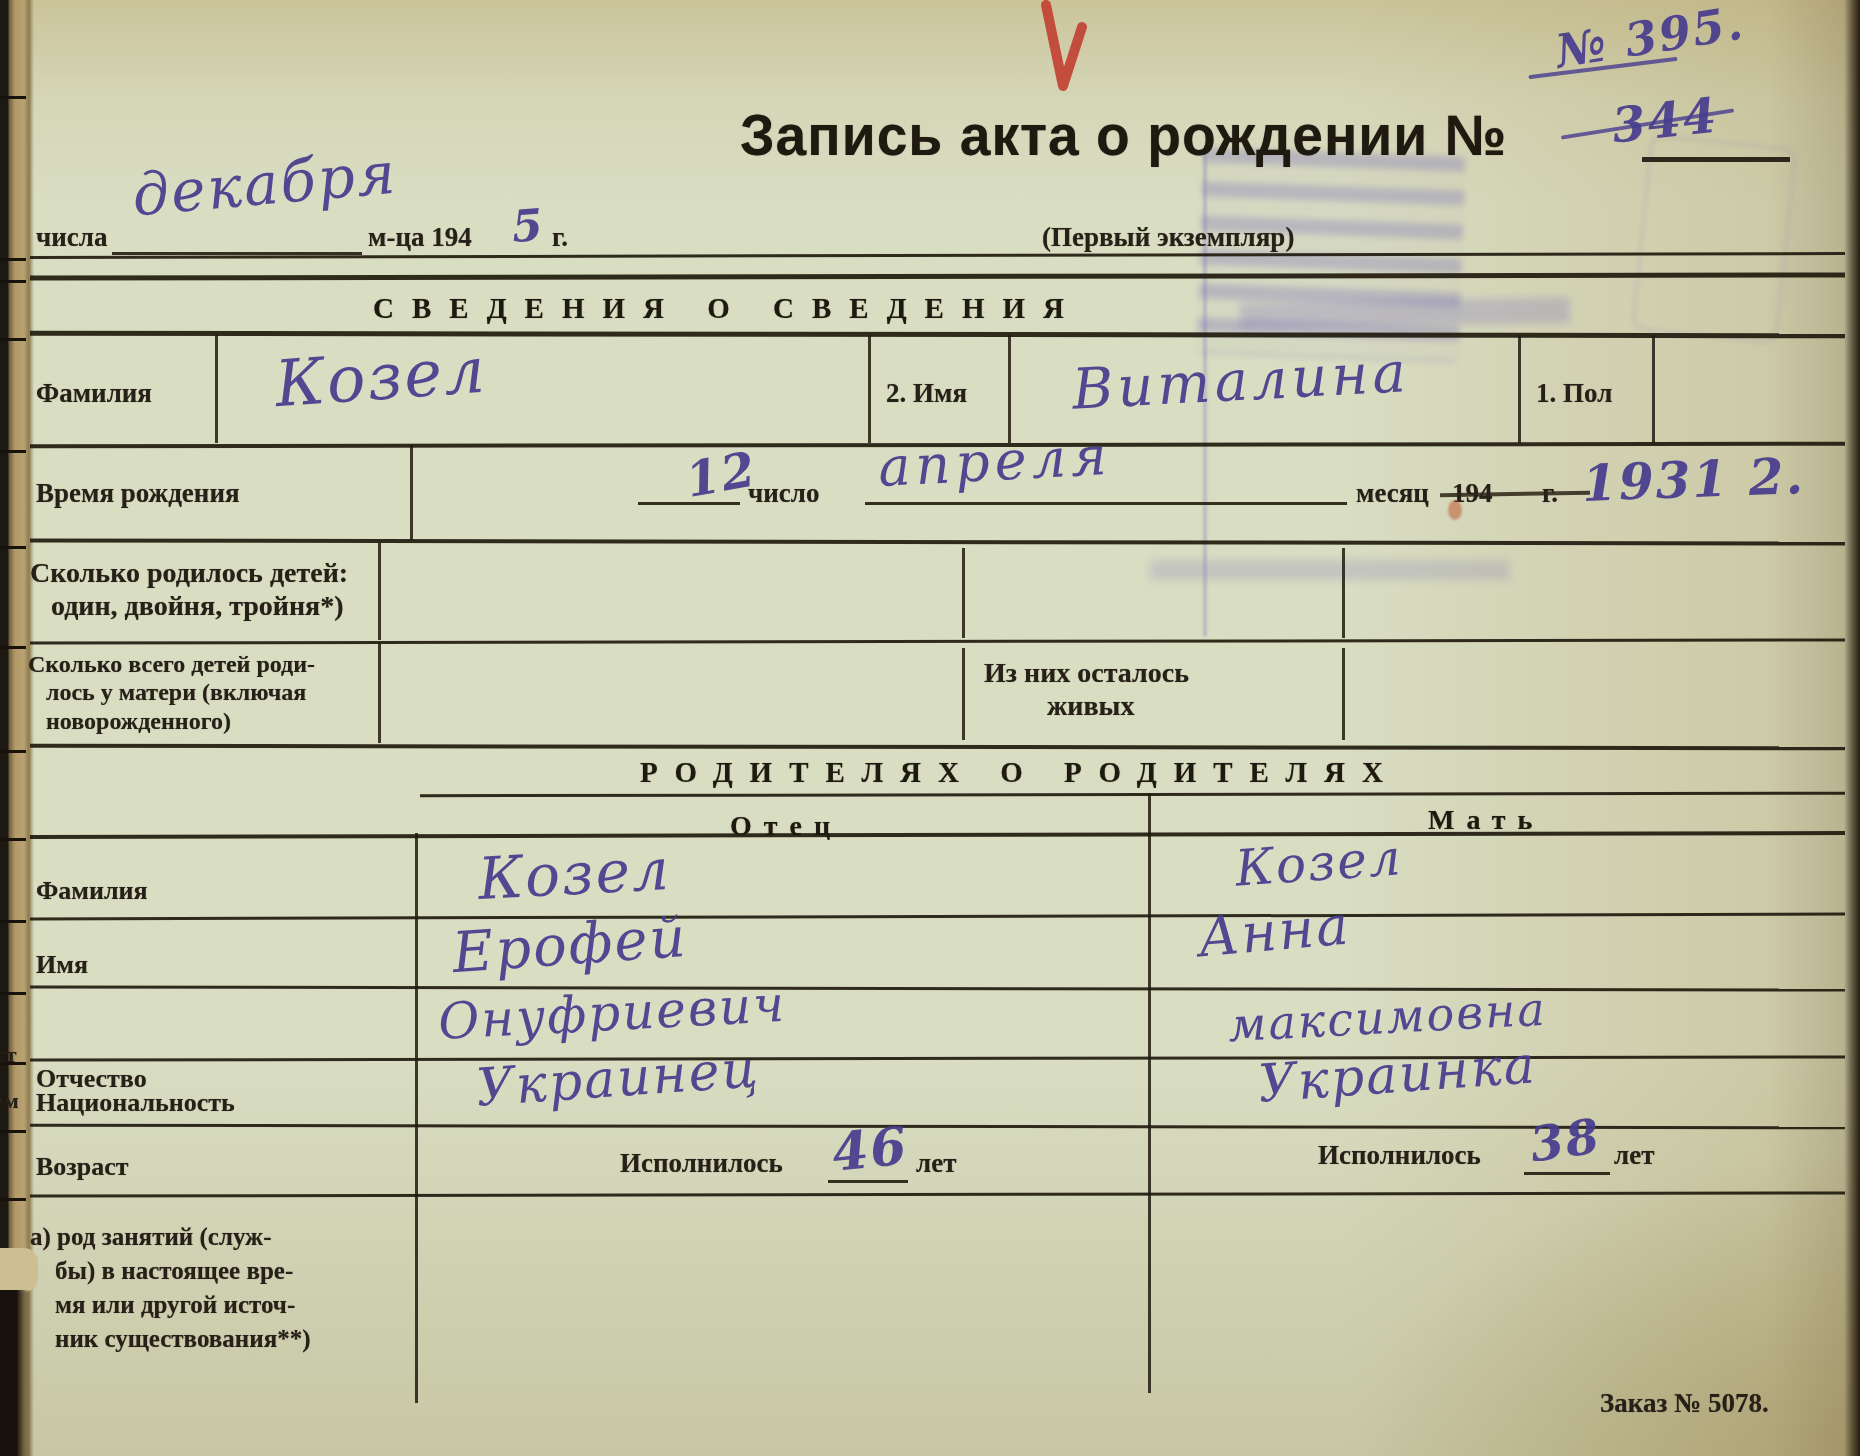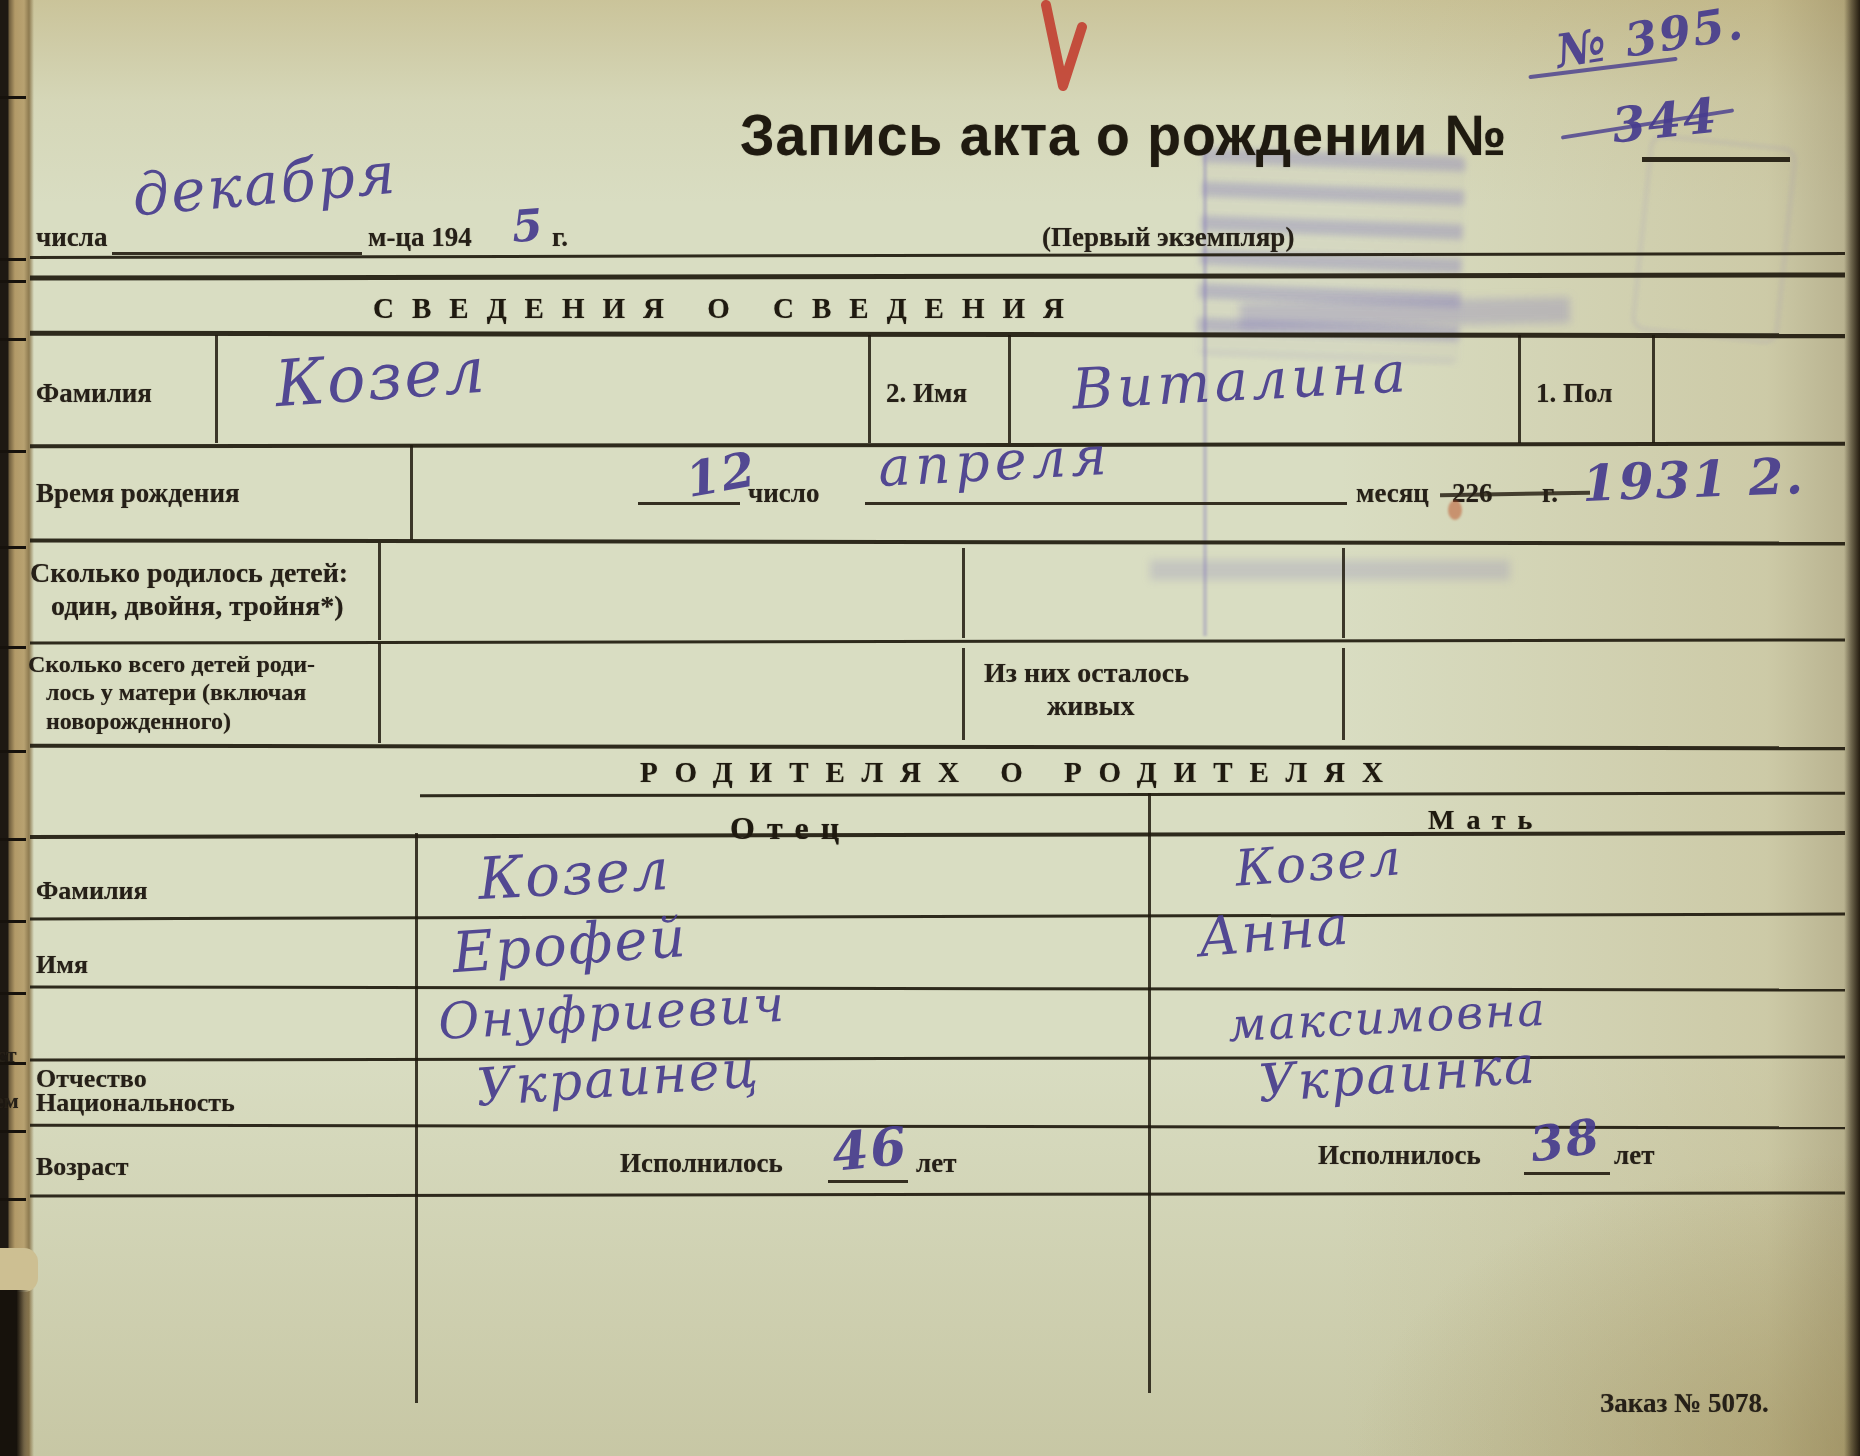--- a/index.html
+++ b/index.html
@@ -101,21 +101,21 @@
   <div class="rule" style="left:30px;top:443px;width:1815px;height:4px;transform:rotate(-.08deg);"></div>
 
   <div class="lbl" style="left:36px;top:478px;font-size:27px;">Время рождения</div>
   <div class="vline" style="left:410px;top:445px;height:95px;"></div>
   <div class="uline" style="left:638px;top:502px;width:102px;"></div>
   <div class="hw" style="left:686px;top:446px;font-size:48px;font-weight:700;transform:rotate(-10deg);">12</div>
   <div class="lbl" style="left:748px;top:478px;font-size:27px;">число</div>
   <div class="uline" style="left:865px;top:502px;width:482px;"></div>
   <div class="hw" style="left:878px;top:430px;font-size:54px;letter-spacing:5px;transform:rotate(-3deg);">апреля</div>
   <div class="lbl" style="left:1356px;top:478px;font-size:27px;">месяц</div>
-  <div class="lbl" style="left:1452px;top:478px;font-size:27px;">226</div>
+  <div class="lbl" style="left:1452px;top:478px;font-size:27px;">194</div>
   <div class="lbl" style="left:1542px;top:478px;font-size:27px;">г.</div>
   <div class="strike" style="left:1440px;top:492px;width:150px;transform:rotate(-1deg);"></div>
   <div class="ov" style="left:1448px;top:500px;width:14px;height:20px;background:rgba(190,90,50,.55);border-radius:50%;filter:blur(1px);"></div>
   <div class="hw" style="left:1582px;top:450px;font-size:50px;font-weight:700;transform:rotate(-2deg);">1931 2.</div>
   <div class="rule" style="left:30px;top:540px;width:1815px;height:4px;transform:rotate(.1deg);"></div>
 
   <div class="lbl" style="left:30px;top:556px;font-size:28px;">Сколько родилось детей:
    один, двойня, тройня*)</div>
   <div class="vline" style="left:378px;top:543px;height:97px;"></div>
   <div class="vline" style="left:962px;top:548px;height:90px;"></div>
@@ -127,21 +127,21 @@
    новорожденного)</div>
   <div class="vline" style="left:378px;top:643px;height:100px;"></div>
   <div class="vline" style="left:962px;top:648px;height:92px;"></div>
   <div class="lbl" style="left:984px;top:656px;font-size:28px;">Из них осталось
          живых</div>
   <div class="vline" style="left:1342px;top:648px;height:92px;"></div>
   <div class="rule" style="left:30px;top:745px;width:1815px;height:4px;transform:rotate(.08deg);"></div>
 
   <div class="head" style="left:640px;top:756px;font-size:29px;letter-spacing:17px;">РОДИТЕЛЯХ О РОДИТЕЛЯХ</div>
   <div class="rule" style="left:420px;top:793px;width:1425px;height:3px;transform:rotate(-.1deg);"></div>
-  <div class="head" style="left:730px;top:810px;font-size:32px;letter-spacing:12px;">Отец</div>
+  <div class="head" style="left:730px;top:810px;font-size:28px;letter-spacing:12px;">Отец</div>
   <div class="head" style="left:1428px;top:804px;font-size:28px;letter-spacing:12px;">Мать</div>
   <div class="vline" style="left:1148px;top:793px;height:600px;"></div>
   <div class="rule" style="left:30px;top:833px;width:1815px;height:4px;transform:rotate(-.12deg);"></div>
   <div class="vline" style="left:415px;top:833px;height:570px;"></div>
 
   <div class="lbl" style="left:36px;top:876px;font-size:26px;">Фамилия</div>
   <div class="hw" style="left:478px;top:840px;font-size:58px;transform:rotate(-3deg);">Козел</div>
   <div class="hw" style="left:1235px;top:834px;font-size:50px;transform:rotate(-4deg);">Козел</div>
   <div class="rule" style="left:30px;top:915px;width:1815px;height:3px;transform:rotate(-.15deg);"></div>
 
@@ -164,16 +164,20 @@
   <div class="lbl" style="left:620px;top:1148px;font-size:27px;">Исполнилось</div>
   <div class="uline" style="left:828px;top:1180px;width:80px;"></div>
   <div class="hw" style="left:832px;top:1118px;font-size:52px;font-weight:700;transform:rotate(-6deg);">46</div>
   <div class="lbl" style="left:916px;top:1148px;font-size:27px;">лет</div>
   <div class="lbl" style="left:1318px;top:1140px;font-size:27px;">Исполнилось</div>
   <div class="uline" style="left:1524px;top:1172px;width:86px;"></div>
   <div class="hw" style="left:1530px;top:1112px;font-size:48px;font-weight:700;transform:rotate(-8deg);">38</div>
   <div class="lbl" style="left:1614px;top:1140px;font-size:27px;">лет</div>
   <div class="rule" style="left:30px;top:1193px;width:1815px;height:3px;transform:rotate(-.1deg);"></div>
 
+  <div class="lbl" style="left:30px;top:1220px;font-size:25px;line-height:1.36;">а) род занятий (служ-
+    бы) в настоящее вре-
+    мя или другой источ-
+    ник существования**)</div>
 
   <div class="lbl" style="left:1600px;top:1388px;font-size:27px;">Заказ № 5078.</div>
 
 </div>
 
 </body></html>

